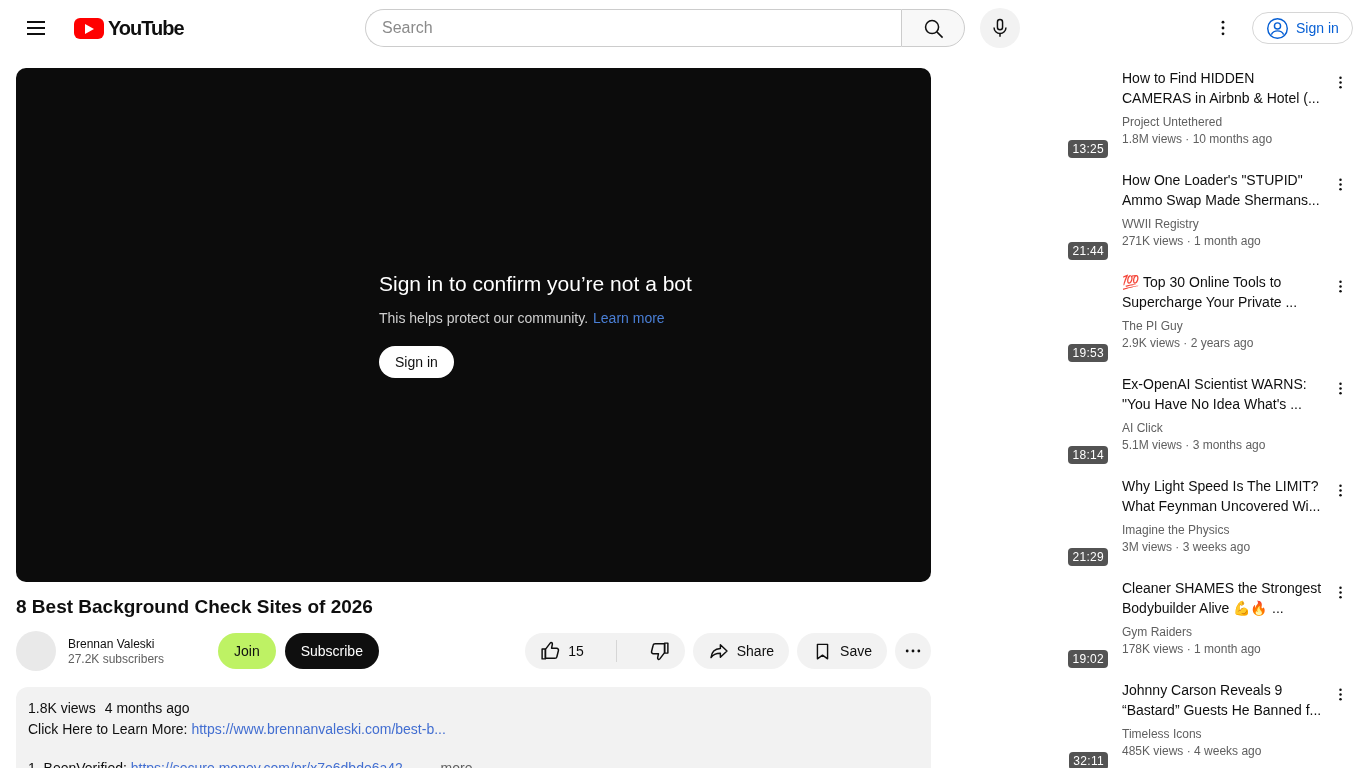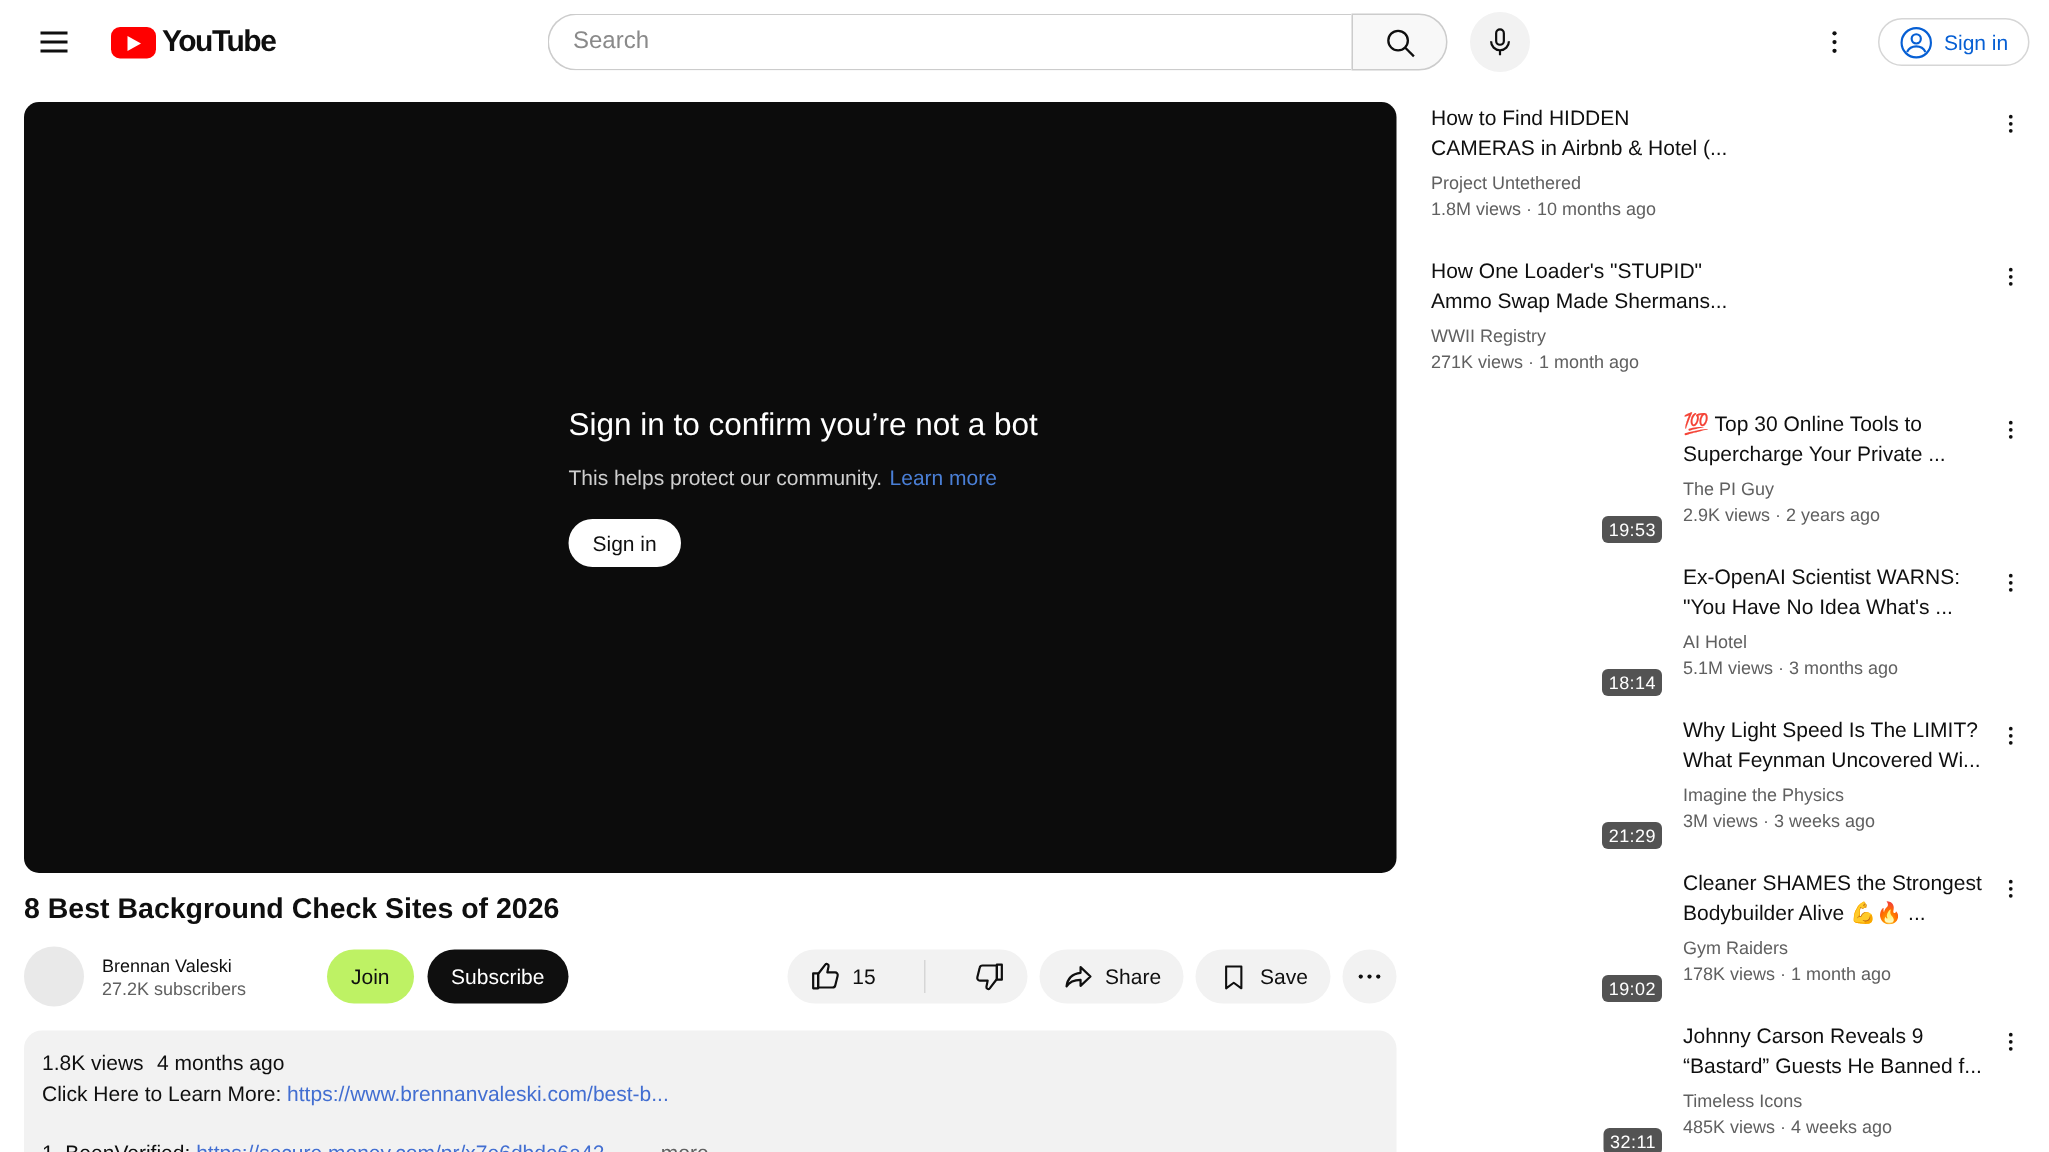--- a/index.html
+++ b/index.html
@@ -195,35 +195,41 @@
     <span>Click Here to Learn More: </span><a>https://www.brennanvaleski.com/best-b...</a>
   </div>
   <div class="desc-line3">
     <span>1. BeenVerified: </span><a>https://secure.money.com/pr/x7e6dbde6a42</a><span class="desc-more">...more</span>
   </div>
 </div>
 
 <aside class="sidebar">
 
   <div class="sb-item">
+    <div class="sb-thumb">
+      <span class="badge">13:25</span>
+    </div>
     <div class="sb-text">
       <div class="sb-title">How to Find HIDDEN CAMERAS in Airbnb &amp; Hotel (...</div>
       <div class="sb-channel">Project Untethered</div>
       <div class="sb-stats">1.8M views · 10 months ago</div>
     </div>
     <button class="sb-kebab" aria-label="options">
       <svg width="15" height="15" viewBox="0 0 24 24" fill="#0f0f0f">
           <circle cx="12" cy="4.5" r="2"></circle>
           <circle cx="12" cy="12" r="2"></circle>
           <circle cx="12" cy="19.5" r="2"></circle>
         </svg>
     </button>
   </div>
 
   <div class="sb-item">
+    <div class="sb-thumb">
+      <span class="badge">21:44</span>
+    </div>
     <div class="sb-text">
       <div class="sb-title">How One Loader's "STUPID" Ammo Swap Made Shermans...</div>
       <div class="sb-channel">WWII Registry</div>
       <div class="sb-stats">271K views · 1 month ago</div>
     </div>
     <button class="sb-kebab" aria-label="options">
       <svg width="15" height="15" viewBox="0 0 24 24" fill="#0f0f0f">
           <circle cx="12" cy="4.5" r="2"></circle>
           <circle cx="12" cy="12" r="2"></circle>
           <circle cx="12" cy="19.5" r="2"></circle>
@@ -248,21 +254,21 @@
         </svg>
     </button>
   </div>
 
   <div class="sb-item">
     <div class="sb-thumb">
       <span class="badge">18:14</span>
     </div>
     <div class="sb-text">
       <div class="sb-title">Ex-OpenAI Scientist WARNS: "You Have No Idea What's ...</div>
-      <div class="sb-channel">AI Hotel</div>
+      <div class="sb-channel">AI Click</div>
       <div class="sb-stats">5.1M views · 3 months ago</div>
     </div>
     <button class="sb-kebab" aria-label="options">
       <svg width="15" height="15" viewBox="0 0 24 24" fill="#0f0f0f">
           <circle cx="12" cy="4.5" r="2"></circle>
           <circle cx="12" cy="12" r="2"></circle>
           <circle cx="12" cy="19.5" r="2"></circle>
         </svg>
     </button>
   </div>

